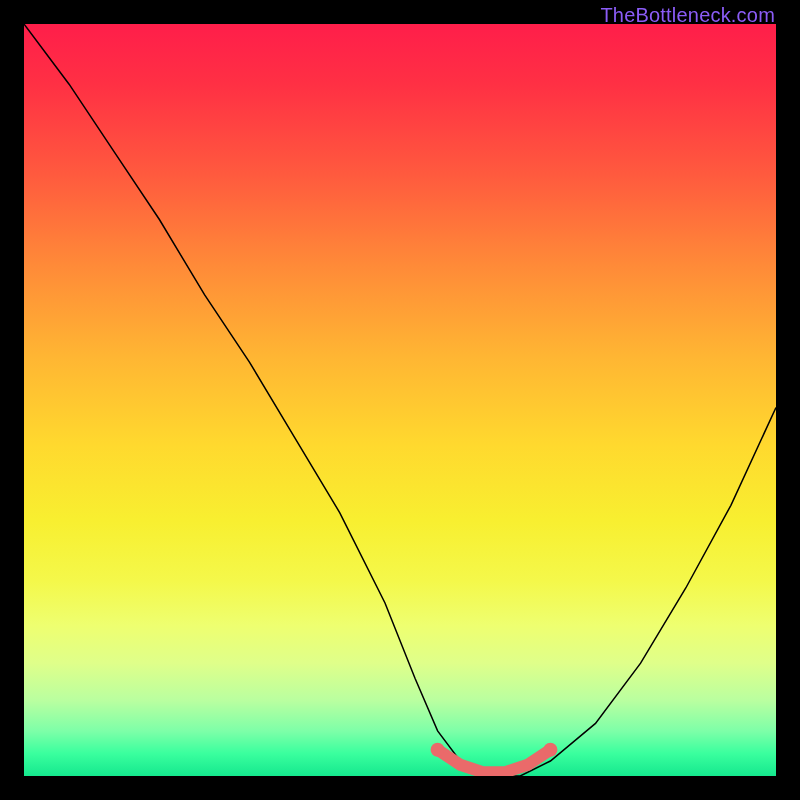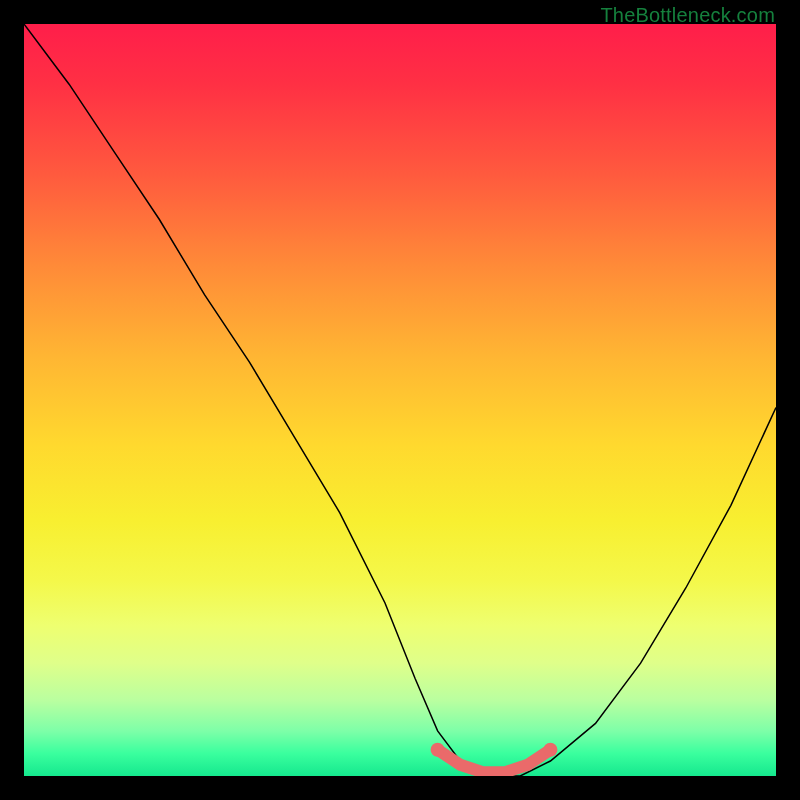--- a/index.html
+++ b/index.html
@@ -40,21 +40,21 @@
       #b9ffa0 90%,
       #7effa8 94%,
       #3aff9e 97%,
       #15e88e 100%
     );
   }
   .watermark {
     position: absolute;
     top: 4px;
     right: 25px;
-    color: #15803d;
+    color: #8b5cf6;
     font-size: 20px;
     font-weight: 500;
     letter-spacing: 0.2px;
   }
   svg.curve {
     position: absolute;
     left: 0;
     top: 0;
     width: 752px;
     height: 752px;

